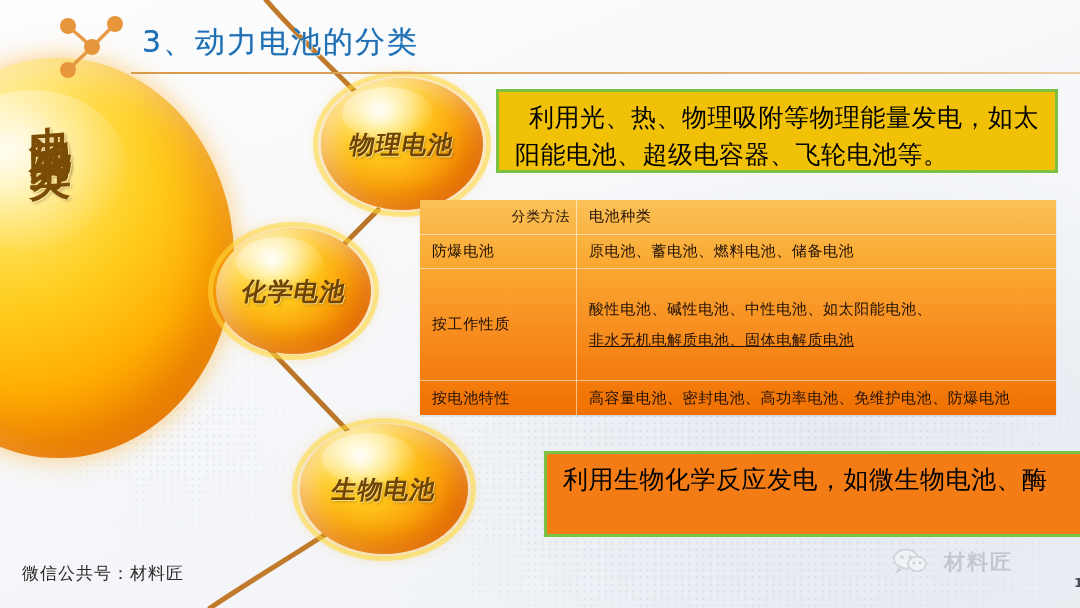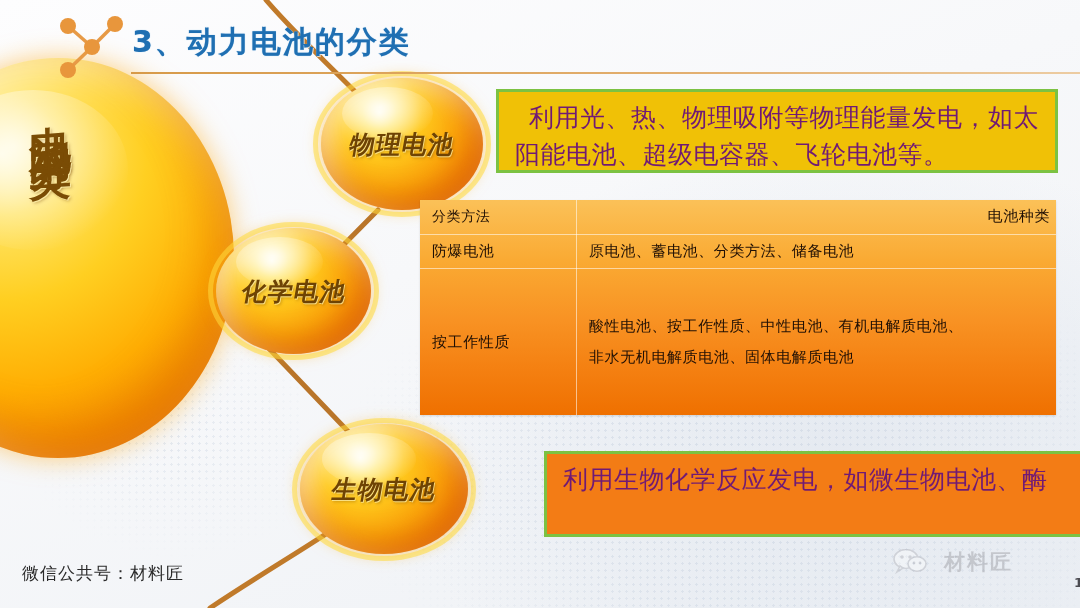--- a/index.html
+++ b/index.html
@@ -28,23 +28,23 @@
     position:absolute;left:0;top:300px;width:300px;height:308px;
     background-image:radial-gradient(#cfd8e4 1px, rgba(255,255,255,0) 1.4px);
     background-size:7px 7px;
     -webkit-mask-image:radial-gradient(ellipse 200px 150px at 60% 45%, #000 0%, rgba(0,0,0,0) 80%);
             mask-image:radial-gradient(ellipse 200px 150px at 60% 45%, #000 0%, rgba(0,0,0,0) 80%);
     opacity:.5;pointer-events:none;
   }
 
   
   #title{
-    position:absolute;left:132px;top:22px;
-    font-family:"DejaVu Sans","Liberation Sans",sans-serif;
-    font-weight:bold;font-size:30px;letter-spacing:2px;
+    position:absolute;left:142px;top:22px;
+    font-family:"DejaVu Sans","Liberation Sans",sans-serif;
+    font-weight:normal;font-size:30px;letter-spacing:2px;
     color:#1f6fb2;
     text-shadow:0 0 1px #7fb4dd, 1px 1px 0 rgba(255,255,255,.75);
     white-space:nowrap;z-index:9;
   }
   #titlerule{
     position:absolute;left:131px;top:72px;width:1040px;height:2px;
     background:linear-gradient(90deg,#d79a49 0%,#e3b071 55%,#efd3ae 100%);
     z-index:8;
   }
 
@@ -109,21 +109,21 @@
   #bubble-physical{left:321px;top:78px;width:162px;height:132px;}
   #bubble-chemical{left:216px;top:228px;width:155px;height:126px;}
   #bubble-bio     {left:300px;top:424px;width:168px;height:130px;}
 
   
   .txtbox{
     position:absolute;z-index:6;
     border:3px solid #7cc242;
     box-sizing:border-box;
     font-family:"Liberation Serif","DejaVu Serif",serif;
-    font-size:25px;line-height:37px;color:#701a75;
+    font-size:25px;line-height:37px;color:#000000;
     padding:7px 12px 7px 16px;
     letter-spacing:.5px;
   }
   #box-physical{
     left:496px;top:89px;width:562px;height:84px;
     background:#f0c106;
     text-indent:14px;
   }
   #box-bio{
     left:496px;top:451px;width:560px;height:86px;
@@ -142,23 +142,23 @@
   }
   #table table{width:100%;height:100%;border-collapse:collapse;}
   #table td{
     color:#201005;font-size:15px;letter-spacing:.6px;
     border-bottom:1px solid rgba(255,255,255,.55);
     padding:2px 6px 2px 12px;vertical-align:middle;
     white-space:nowrap;
   }
   #table tr:last-child td{border-bottom:none;}
   #table td.c1{width:138px;border-right:1px solid rgba(255,255,255,.55);}
-  #table td.hd{text-align:left;font-size:14px;}
-  #table td.hd2{text-align:right;}
-  #table .sub{display:block;margin-top:12px;}
+  #table td.hd{text-align:right;font-size:14px;}
+  #table td.hd2{text-align:left;}
+  #table .sub{display:block;margin-top:12px;text-decoration:underline;}
   .rowh{height:16%;}
 
   
   #wechat-note{
     position:absolute;left:22px;top:562px;z-index:9;
     font-family:Liberation Serif, serif;
     font-size:17px;color:#2b2b2b;letter-spacing:1px;
   }
   #brand{
     position:absolute;left:893px;top:548px;z-index:9;
@@ -223,28 +223,32 @@
 
   <div id="table">
     <table>
       <tbody>
           <tr class="rowh">
         <td class="c1 hd">分类方法</td>
         <td class="hd2">电池种类</td>
       </tr>
       <tr class="rowh">
         <td class="c1">防爆电池</td>
-        <td>原电池、蓄电池、分类方法、储备电池</td>
+        <td>原电池、蓄电池、燃料电池、储备电池</td>
       </tr>
       <tr>
         <td class="c1">按工作性质</td>
         <td>
-          <span>酸性电池、按工作性质、中性电池、有机电解质电池、</span>
+          <span>酸性电池、碱性电池、中性电池、如太阳能电池、</span>
           <span class="sub">非水无机电解质电池、固体电解质电池</span>
         </td>
+      </tr>
+      <tr class="rowh">
+        <td class="c1">按电池特性</td>
+        <td>高容量电池、密封电池、高功率电池、免维护电池、防爆电池</td>
       </tr>
     </tbody>
       </table>
   </div>
 
   <div id="wechat-note">微信公共号：材料匠</div>
 
   <div id="brand">
     <svg width="34" height="26" viewBox="0 0 34 26">
       <ellipse cx="13" cy="10" rx="12" ry="9.5" fill="#ffffff" stroke="#a9a9b0" stroke-width="1.6"></ellipse>

